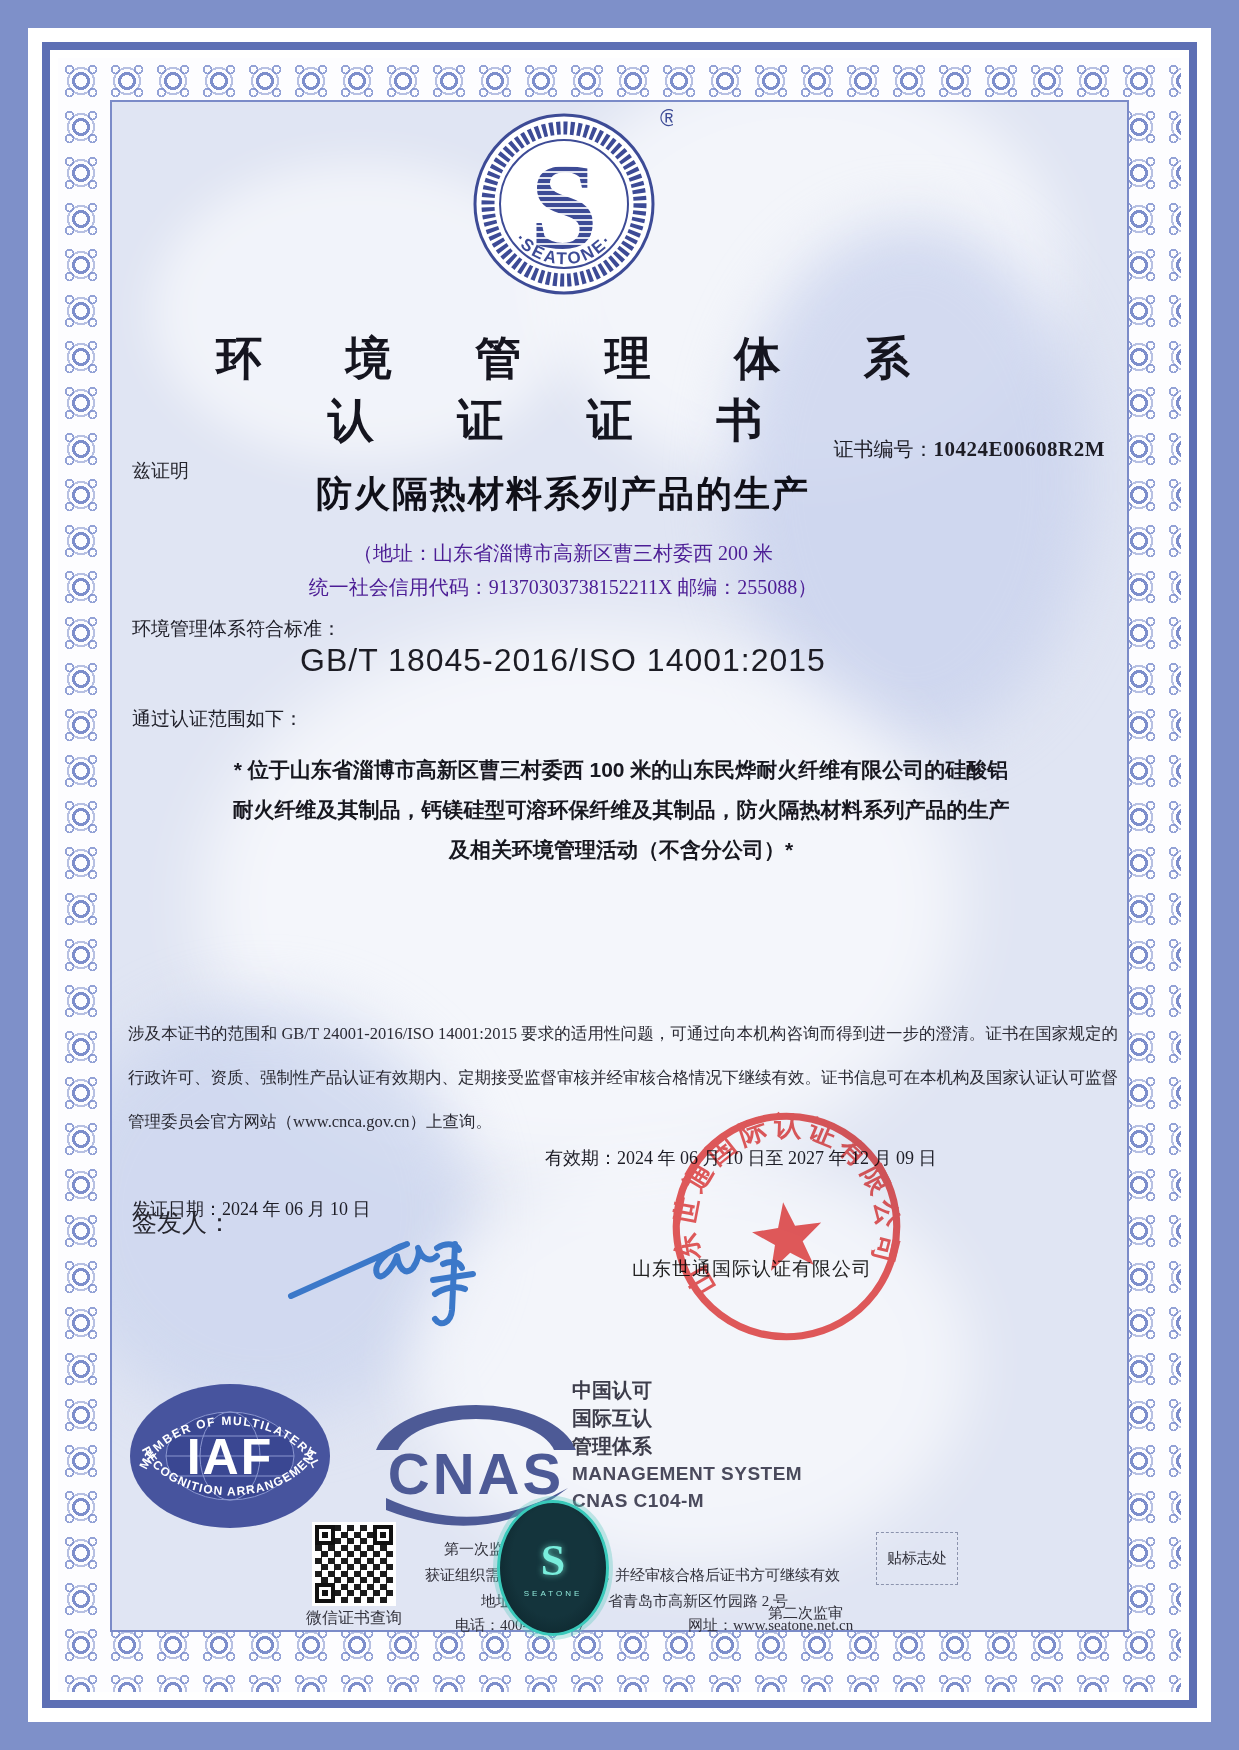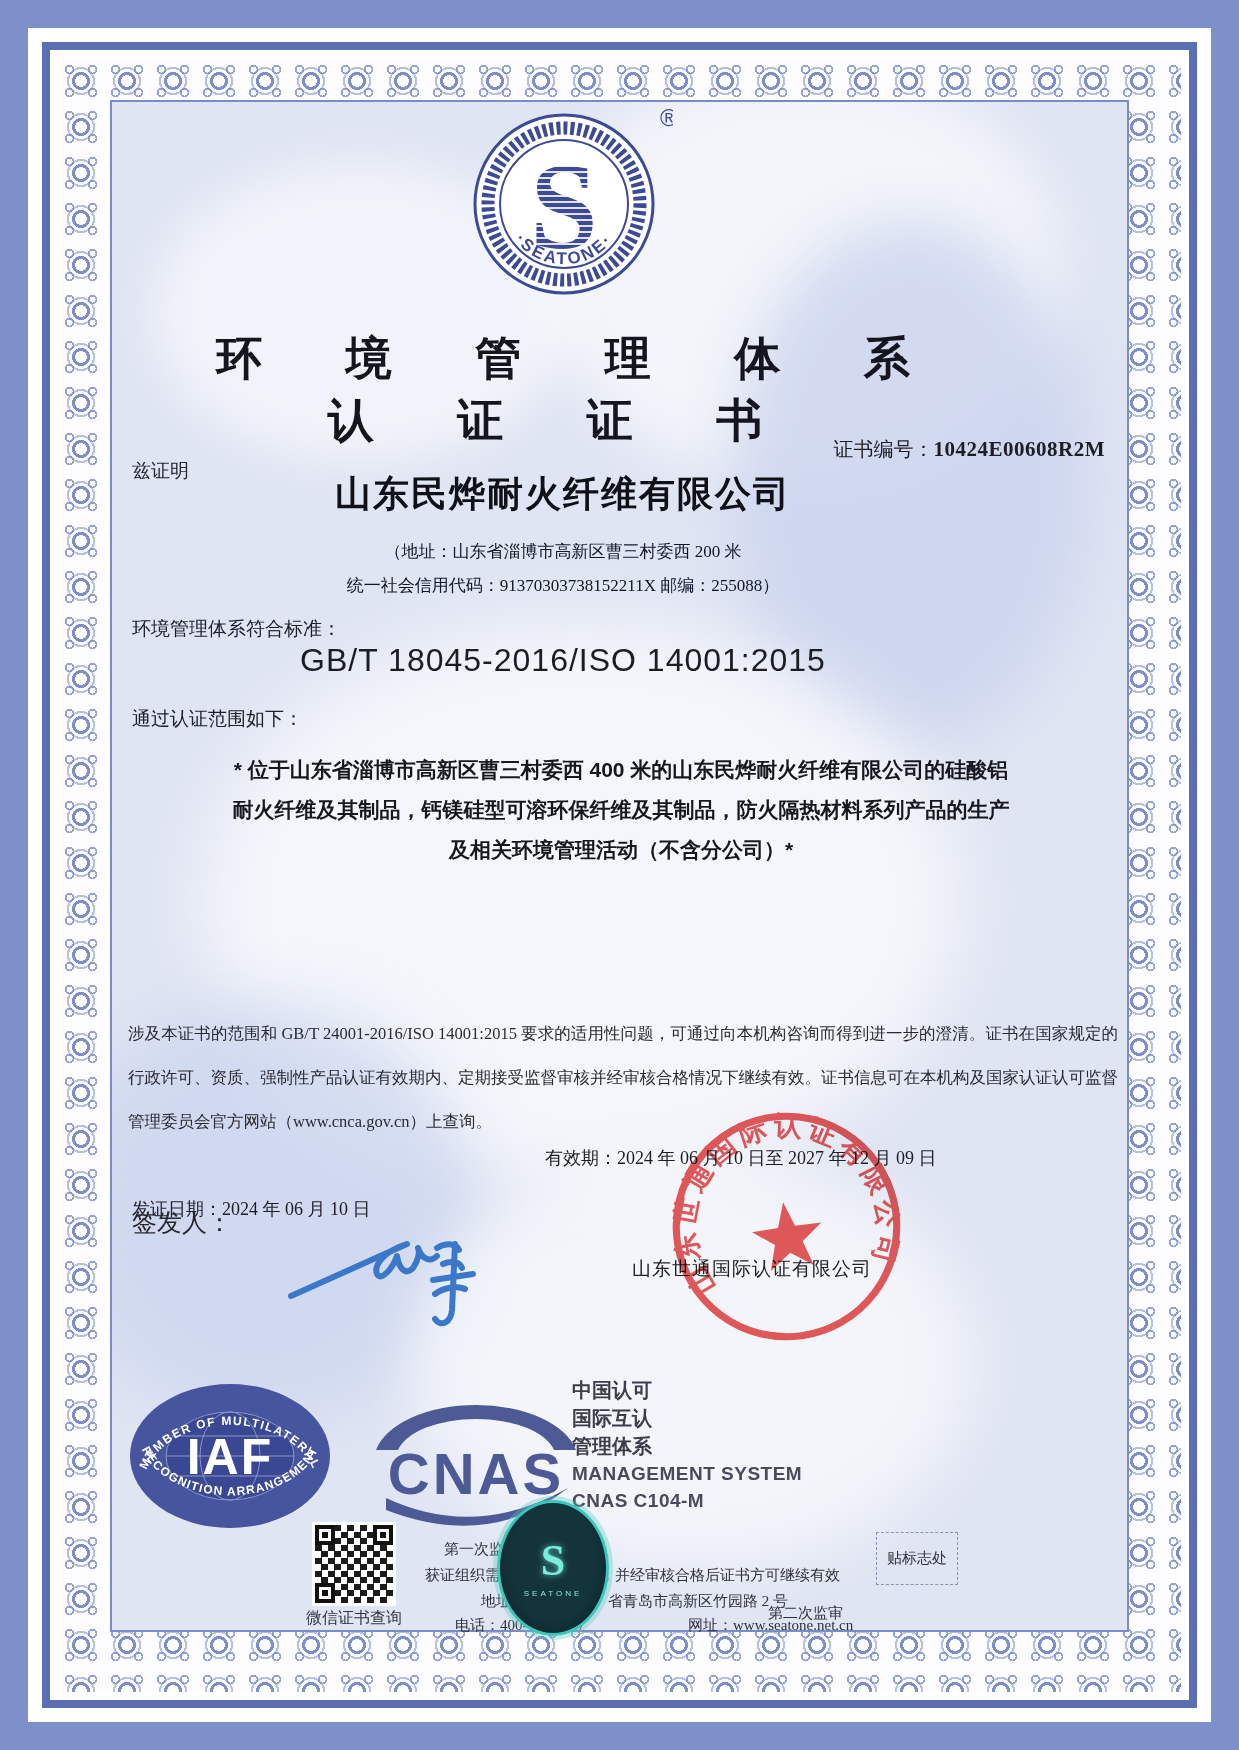--- a/index.html
+++ b/index.html
@@ -18,21 +18,21 @@
   .blob{position:absolute;border-radius:50%;pointer-events:none;}
   
   .abs{position:absolute;}
   .title{left:118px;top:328px;width:890px;text-align:center;font-size:46px;font-weight:bold;
          letter-spacing:36px;text-indent:36px;color:#15151f;}
   .certno{left:640px;top:436px;width:465px;text-align:right;font-size:20px;color:#1d1d26;}
   .certno b{font-size:21px;letter-spacing:.5px;}
   .certify{left:132px;top:458px;font-size:19px;}
   .company{left:118px;top:470px;width:890px;text-align:center;font-size:36px;font-weight:bold;
            font-family:"Liberation Sans","DejaVu Sans",sans-serif;color:#101018;letter-spacing:2px;}
-  .addr{width:890px;left:118px;text-align:center;font-size:17px;color:#0f172a;}
+  .addr{width:890px;left:118px;text-align:center;font-size:20px;color:#4c1d95;}
   .label{left:132px;font-size:19px;color:#20202a;}
   .standard{left:118px;top:642px;width:890px;text-align:center;font-size:32px;
             font-family:"Liberation Sans","DejaVu Sans",sans-serif;color:#1c1c24;letter-spacing:1px;}
   .scope{left:126px;top:750px;width:990px;text-align:center;font-size:21px;font-weight:bold;
          font-family:"Liberation Sans","DejaVu Sans",sans-serif;line-height:40px;color:#17171f;}
   .notice{left:128px;top:1012px;width:990px;font-size:16.5px;line-height:44px;
           text-align:justify;color:#2a2a33;}
   .dateline{font-size:18px;color:#1d1d26;}
   .signer{left:132px;top:1206px;font-size:25px;}
   .certifier{left:632px;top:1256px;font-size:19px;color:#222;letter-spacing:1px;z-index:2;}
@@ -95,30 +95,30 @@
     <text x="192" y="28" font-size="24" fill="#3d4b96" font-family="Liberation Sans, sans-serif">®</text>
   </svg>
 
   <div class="abs title">环 境 管 理 体 系 认 证 证 书</div>
 
   <div class="abs certno">
     <span>证书编号：</span><b>10424E00608R2M</b>
   </div>
 
   <div class="abs certify">兹证明</div>
-  <div class="abs company">山东民烨耐火纤维有限公司</div>
+  <div class="abs company">防火隔热材料系列产品的生产</div>
   <div class="abs addr" style="top:540px;">（地址：山东省淄博市高新区曹三村委西 200 米</div>
   <div class="abs addr" style="top:574px;">统一社会信用代码：91370303738152211X 邮编：255088）</div>
 
   <div class="abs label" style="top:616px;">环境管理体系符合标准：</div>
   <div class="abs standard">GB/T 18045-2016/ISO 14001:2015</div>
   <div class="abs label" style="top:706px;">通过认证范围如下：</div>
 
   <div class="abs scope">
-    <div>* 位于山东省淄博市高新区曹三村委西 400 米的山东民烨耐火纤维有限公司的硅酸铝</div>
+    <div>* 位于山东省淄博市高新区曹三村委西 100 米的山东民烨耐火纤维有限公司的硅酸铝</div>
     <div>耐火纤维及其制品，钙镁硅型可溶环保纤维及其制品，防火隔热材料系列产品的生产</div>
     <div>及相关环境管理活动（不含分公司）*</div>
   </div>
 
   <div class="abs notice">涉及本证书的范围和 GB/T 24001-2016/ISO 14001:2015 要求的适用性问题，可通过向本机构咨询而得到进一步的澄清。证书在国家规定的行政许可、资质、强制性产品认证有效期内、定期接受监督审核并经审核合格情况下继续有效。证书信息可在本机构及国家认证认可监督管理委员会官方网站（www.cnca.gov.cn）上查询。</div>
 
   <div class="abs dateline" style="left:132px;top:1197px;">发证日期：2024 年 06 月 10 日</div>
   <div class="abs dateline" style="left:545px;top:1146px;">有效期：2024 年 06 月 10 日至 2027 年 12 月 09 日</div>
 
   <div class="abs signer">签发人：</div>

